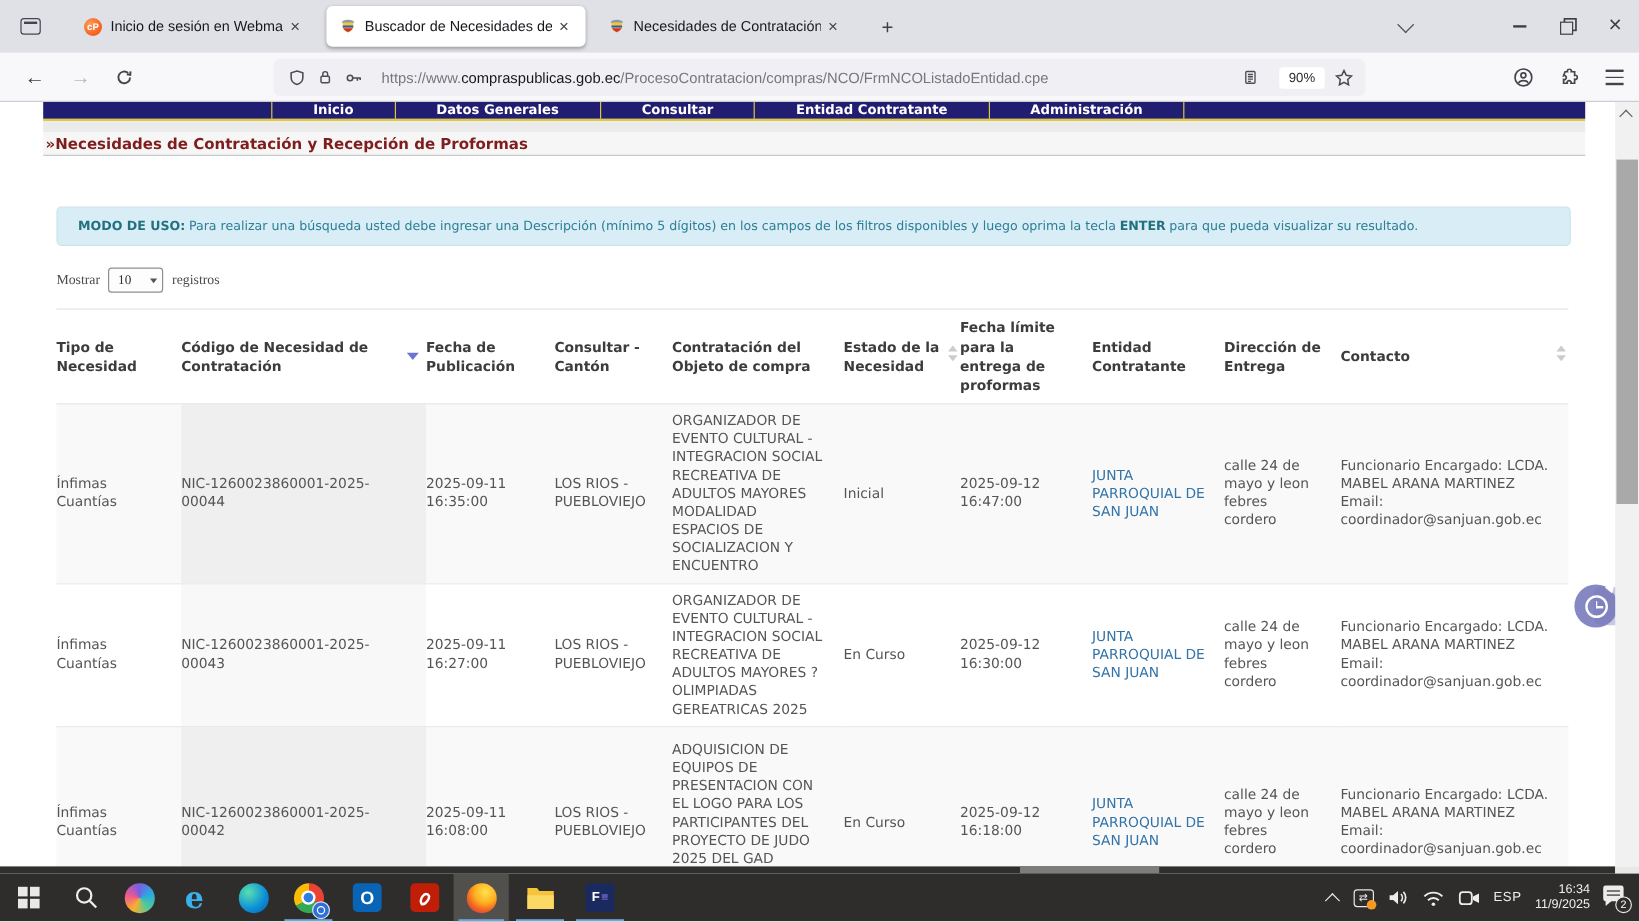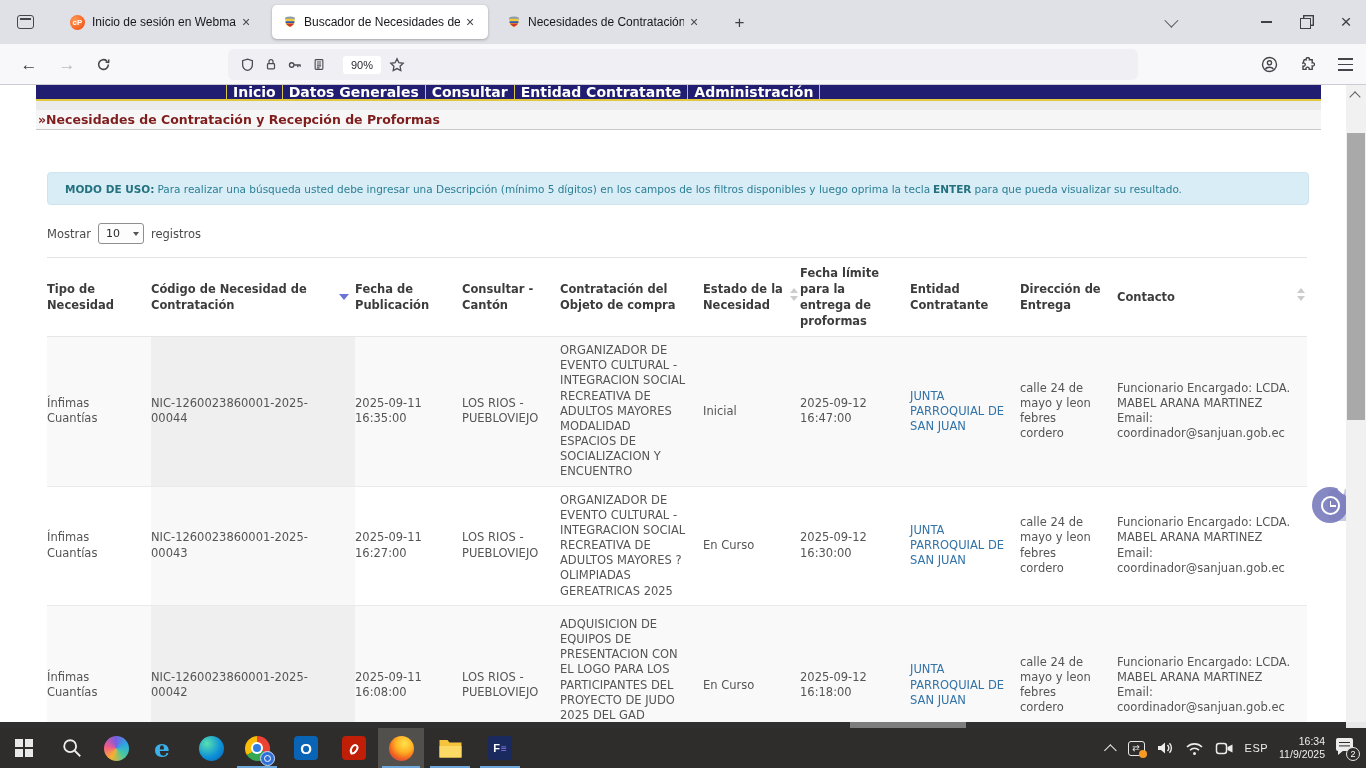--- a/index.html
+++ b/index.html
@@ -39,33 +39,33 @@
   .url-text { font-size:12.3px; color:#76767f; margin-left:6px; white-space:nowrap; overflow:hidden; flex:1; }
   .url-text .domain { color:#18181d; }
   .zoom-chip { background:#fff; border-radius:3px; font-size:11px; color:#2a2a30; padding:3px 8px; margin:0 8px; }
   .hamburger { display:flex; flex-direction:column; gap:3.5px; }
   .hamburger span { width:15px; height:1.8px; background:#44444b; }
 
   
   .page { position:absolute; left:0; top:85px; width:1366px; height:637px; background:#ffffff; overflow:hidden; }
 
   .site-nav { position:absolute; left:36px; top:0; width:1285px; height:14px; background:#211d70; display:flex; align-items:center; padding-left:190px; }
-  .site-nav .mi { color:#ffffff; font-size:14px; font-weight:bold; font-family:"DejaVu Sans", sans-serif; padding:0 6px; height:14px; line-height:14px; border-left:1px solid #d9c53f; white-space:nowrap;text-align:right; }
+  .site-nav .mi { color:#ffffff; font-size:11px; font-weight:bold; font-family:"DejaVu Sans", sans-serif; padding:0 34px; height:14px; line-height:14px; border-left:1px solid #d9c53f; white-space:nowrap;text-align:right; }
   .site-nav .mi:last-child { border-right:1px solid #d9c53f; }
   .nav-underline { position:absolute; left:36px; top:14px; width:1285px; height:2px; background:#e2c83d; }
   .gray-strip { position:absolute; left:36px; top:16px; width:1285px; height:9px; background:#ebebeb; }
   .page-title-bar { position:absolute; left:36px; top:25px; width:1285px; height:20px; background:#f6f6f6; border-bottom:1px solid #c9c9c9; display:flex; align-items:center; }
   .page-title { font-family:"DejaVu Sans", sans-serif; font-size:12.5px; font-weight:bold; color:#7f1d1d; padding-left:2px; }
 
   .usage-banner { position:absolute; left:47px; top:87px; width:1262px; height:33px; background:#d8edf6; border:1px solid #cde4ee; border-radius:4px; display:flex; align-items:center; padding:0 17px; font-family:"DejaVu Sans", sans-serif; font-size:10.5px; color:#2c7f95; white-space:nowrap; overflow:hidden; }
   .usage-banner b { color:#23717f; margin-right:3px; }
   .usage-banner .b2 { margin:0 3px; }
 
   .controls-row { position:absolute; left:0; top:133px; width:1366px; height:30px; font-family:"DejaVu Sans", sans-serif; font-size:11.5px; color:#4a4a4a; }
-  .show-group { position:absolute; left:47px; top:5px; display:flex; align-items:center; gap:7px; }
+  .show-group { position:absolute; left:47px; top:5px; display:flex; align-items:center; gap:7px;font-family:Liberation Serif, serif; }
   .select-box { width:46px; height:21px; border:1px solid #8f8f8f; border-radius:3px; background:#fdfdfd; display:flex; align-items:center; padding:0 4px 0 7px; font-size:11px; color:#2c2c2c; }
   .select-box .chev { margin-left:auto; width:0; height:0; border-left:3.5px solid transparent; border-right:3.5px solid transparent; border-top:4.5px solid #555; }
   .filter-group { position:absolute; left:1026px; top:0; display:flex; align-items:center; gap:6px; }
   .filter-input { width:122px; height:26px; border:1px solid #bfbfbf; border-radius:3px; background:#fff; }
 
   
   table.grid { position:absolute; left:47px; top:172px; width:1260px; border-collapse:collapse; table-layout:fixed; font-family:"DejaVu Sans", sans-serif; border-top:1px solid #e3e3e3; }
   table.grid th { font-size:11.5px; font-weight:bold; color:#3c3c3c; text-align:left; vertical-align:middle; line-height:1.4; padding:0 14px 0 0; position:relative; }
   table.grid thead tr { height:79px; border-bottom:1px solid #e6e6e6; }
   table.grid td { font-size:11.5px; color:#555555; vertical-align:middle; line-height:1.32; padding:6px 14px 6px 0; }
@@ -208,20 +208,21 @@
             <rect x="4" y="7" width="8" height="6" rx="1"></rect>
             <path d="M5.7 7 v-2.2 a2.3 2.3 0 0 1 4.6 0 v2.2"></path>
           </svg>
       </span>
       <span class="icn">
         <svg width="16" height="14" viewBox="0 0 17 14" fill="none" stroke="#4c4c54" stroke-width="1.4">
             <circle cx="5" cy="7" r="2.4"></circle>
             <path d="M7.5 7 h7 M11.5 7 v2.4 M14 7 v1.8"></path>
           </svg>
       </span>
+      <span class="url-text"><span>https://www.</span><span class="domain">compraspublicas.gob.ec</span><span>/ProcesoContratacion/compras/NCO/FrmNCOListadoEntidad.cpe</span></span>
       <span class="icn">
         <svg width="14" height="15" viewBox="0 0 16 16" fill="none" stroke="#4c4c54" stroke-width="1.3">
             <rect x="3.6" y="2.4" width="8.8" height="11.2" rx="1"></rect>
             <path d="M5.6 5.2 h4.8 M5.6 7.4 h4.8 M5.6 9.6 h4.8 M5.6 11.8 h3"></path>
           </svg>
       </span>
       <span class="zoom-chip">90%</span>
       <span class="icn" style="margin-right:2px;">
         <svg width="16" height="16" viewBox="0 0 16 16" fill="none" stroke="#4c4c54" stroke-width="1.3">
             <path d="M8 1.8 l1.9 3.9 4.3.6 -3.1 3 .7 4.3 -3.8-2 -3.8 2 .7-4.3 -3.1-3 4.3-.6 z"></path>

